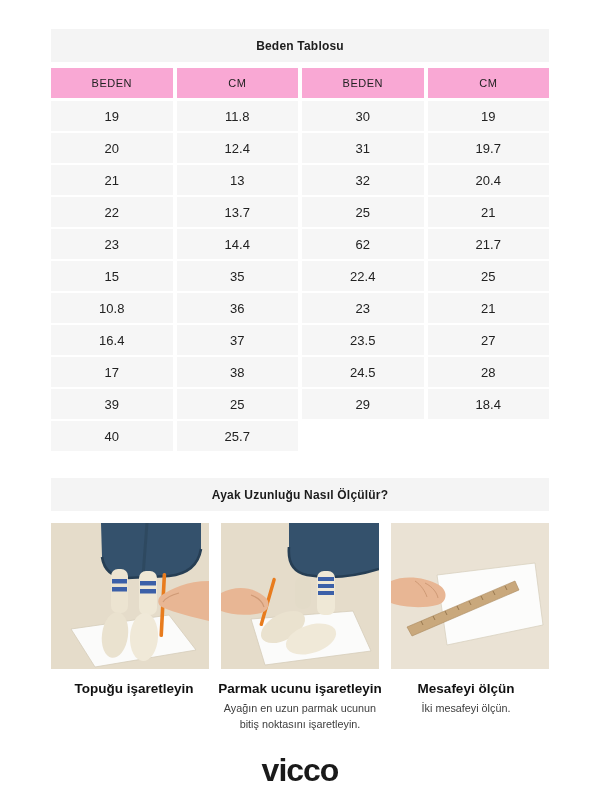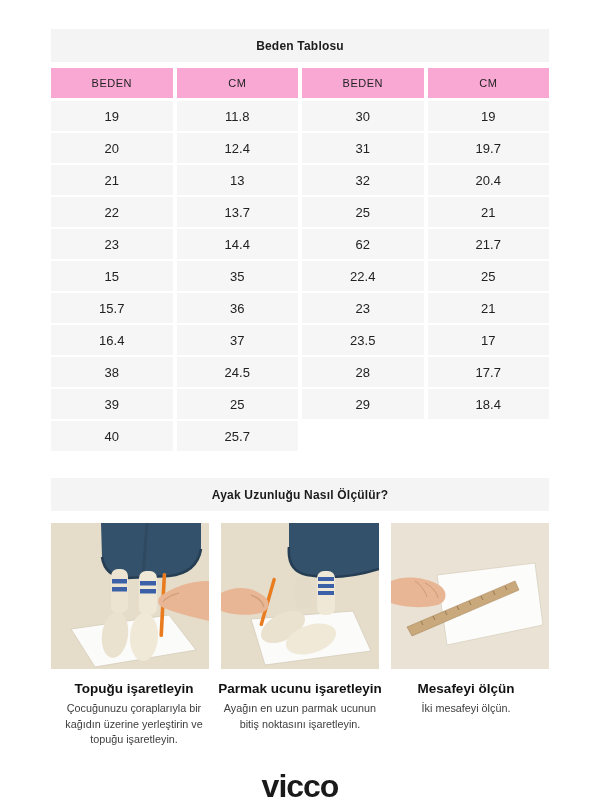--- a/index.html
+++ b/index.html
@@ -70,35 +70,35 @@
     <div class="td">23</div>
     <div class="td">14.4</div>
     <div class="td">62</div>
     <div class="td">21.7</div>
 
     <div class="td">15</div>
     <div class="td">35</div>
     <div class="td">22.4</div>
 
     <div class="td">25</div>
-    <div class="td">15.7</div>
+    <div class="td">10.8</div>
     <div class="td">36</div>
     <div class="td">23</div>
 
     <div class="td">21</div>
     <div class="td">16.4</div>
     <div class="td">37</div>
     <div class="td">23.5</div>
 
+    <div class="td">27</div>
     <div class="td">17</div>
     <div class="td">38</div>
     <div class="td">24.5</div>
 
     <div class="td">28</div>
-    <div class="td">17.7</div>
     <div class="td">39</div>
     <div class="td">25</div>
 
     <div class="td">29</div>
     <div class="td">18.4</div>
     <div class="td">40</div>
     <div class="td">25.7</div>
   </div>
 
   <div class="section2">
@@ -158,21 +158,20 @@
           <path d="M30,98 l2,4 M42,93 l2,4 M54,88 l2,4 M66,83 l2,4 M78,78 l2,4 M90,73 l2,4 M102,68 l2,4 M114,63 l2,4" stroke="#8a6b44" stroke-width="0.8" fill="none"></path>
           <path d="M0,58 C14,52 34,54 48,62 C58,68 56,80 46,82 C30,86 12,84 0,80 Z" fill="#e8b694"></path>
           <path d="M34,60 C42,64 46,70 47,75 M24,58 C30,62 34,68 36,74" stroke="#cf9a76" stroke-width="1" fill="none"></path>
         </svg>
       </div>
     </div>
 
     <div class="captions">
       <div class="caption">
         <div class="step-title">Topuğu işaretleyin</div>
-        <div class="step-desc">Çocuğunuzu çoraplarıyla bir kağıdın üzerine yerleştirin ve topuğu işaretleyin.</div>
       </div>
       <div class="caption">
         <div class="step-title">Parmak ucunu işaretleyin</div>
         <div class="step-desc">Ayağın en uzun parmak ucunun bitiş noktasını işaretleyin.</div>
       </div>
       <div class="caption">
         <div class="step-title">Mesafeyi ölçün</div>
         <div class="step-desc">İki mesafeyi ölçün.</div>
       </div>
     </div>

